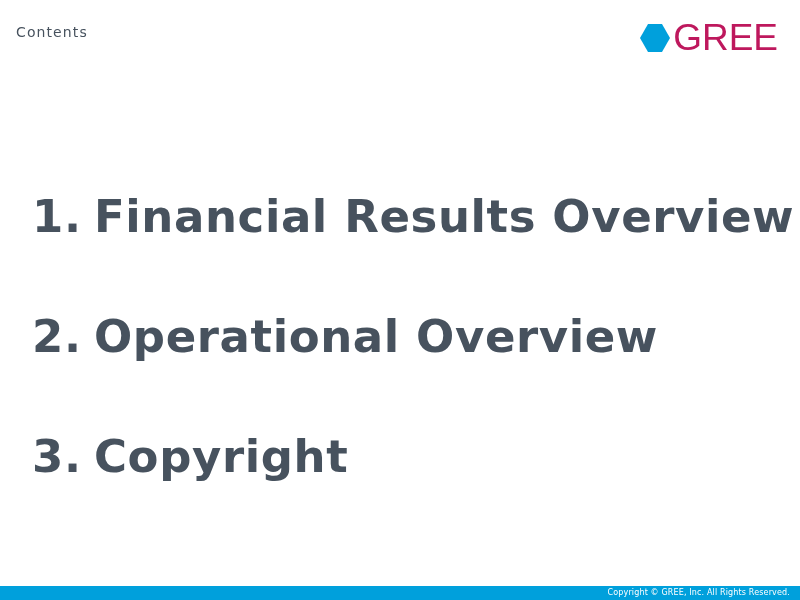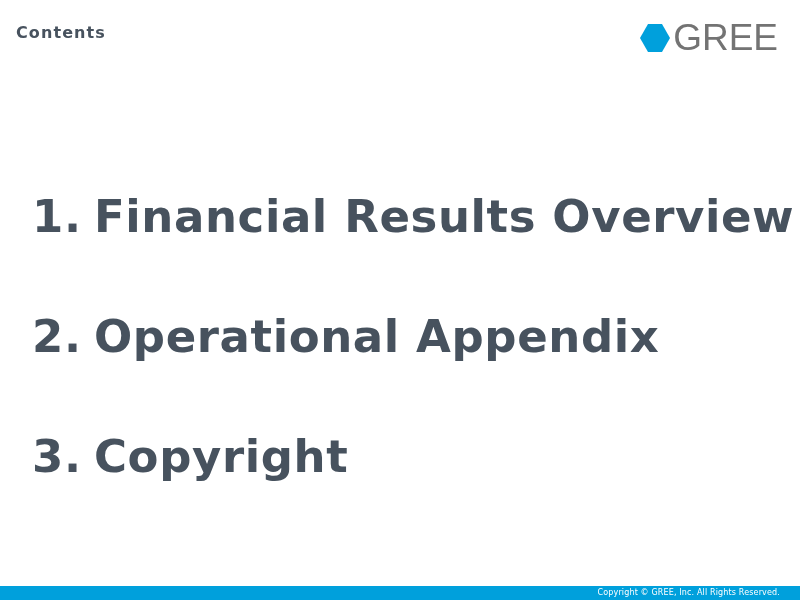--- a/index.html
+++ b/index.html
@@ -19,22 +19,22 @@
     height: 600px;
     background: #ffffff;
     box-sizing: border-box;
   }
 
   
   .slide-title {
     position: absolute;
     left: 16px;
     top: 25px;
-    font-size: 16px;
-    font-weight: bold;
+    font-size: 14px;
+    font-weight: normal;
     color: #47525e;
     letter-spacing: 1.1px;
     line-height: 1;
     white-space: nowrap;
   }
 
   .brand-logo {
     position: absolute;
     right: 22px;
     top: 18px;
@@ -44,21 +44,21 @@
   }
   .brand-hex {
     display: block;
     width: 30px;
     height: 32px;
     margin-right: 3px;
   }
   .brand-name {
     font-size: 37px;
     font-weight: 400;
-    color: #737373;
+    color: #be185d;
     line-height: 1;
     letter-spacing: 0px;
     font-family: "Liberation Sans", "DejaVu Sans", sans-serif;
     position: relative;
     top: -1px;
   }
 
   
   .agenda {
     position: absolute;
@@ -97,21 +97,21 @@
     background: #00a0dc;
     display: flex;
     align-items: center;
     justify-content: flex-end;
   }
   .footer-copyright {
     color: #ffffff;
     font-size: 8px;
     font-weight: normal;
     letter-spacing: 0.15px;
-    padding-right: 20px;
+    padding-right: 10px;
     line-height: 1;
     white-space: nowrap;
   }
 </style>
 </head>
 <body>
 
 <div class="slide">
 
   <div class="slide-title">Contents</div>
@@ -125,21 +125,21 @@
 
   <div class="agenda">
 
     <div class="agenda-item">
       <span class="agenda-num">1.</span>
       <span class="agenda-label">Financial Results Overview</span>
     </div>
 
     <div class="agenda-item">
       <span class="agenda-num">2.</span>
-      <span class="agenda-label">Operational Appendix</span>
+      <span class="agenda-label">Operational Overview</span>
     </div>
 
     <div class="agenda-item">
       <span class="agenda-num">3.</span>
       <span class="agenda-label">Copyright</span>
     </div>
 
   </div>
 
   <div class="footer-bar">

